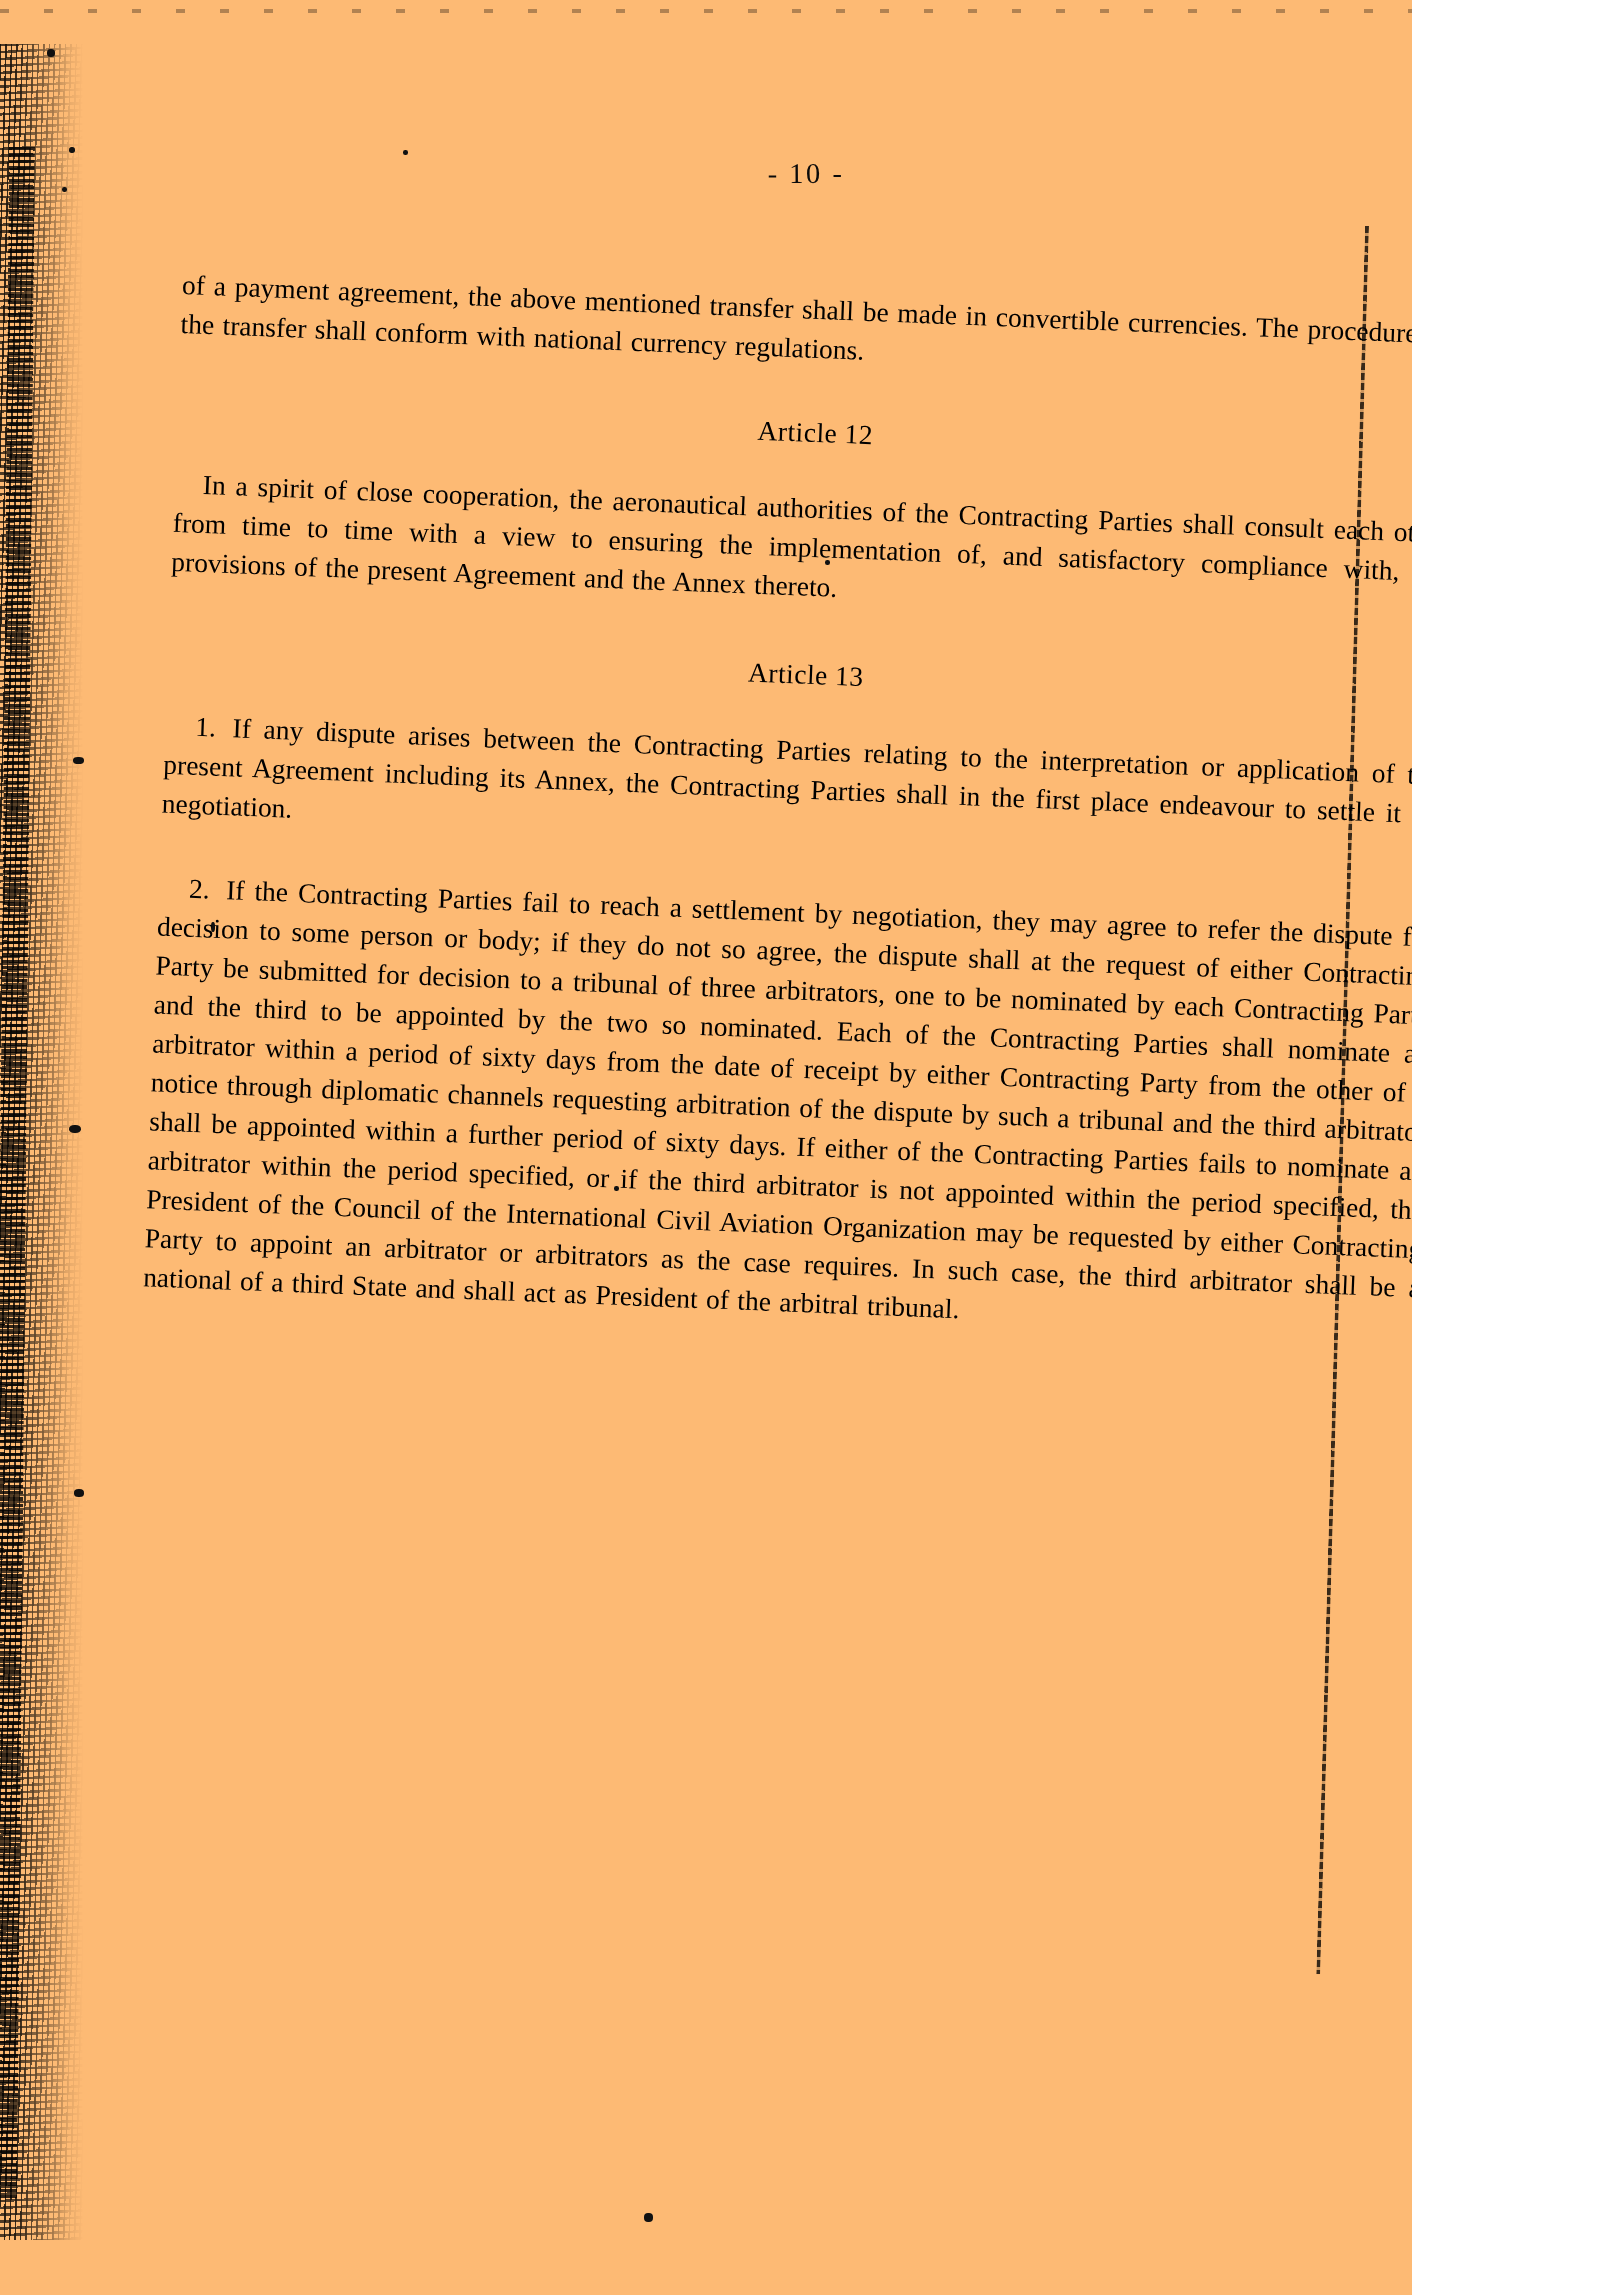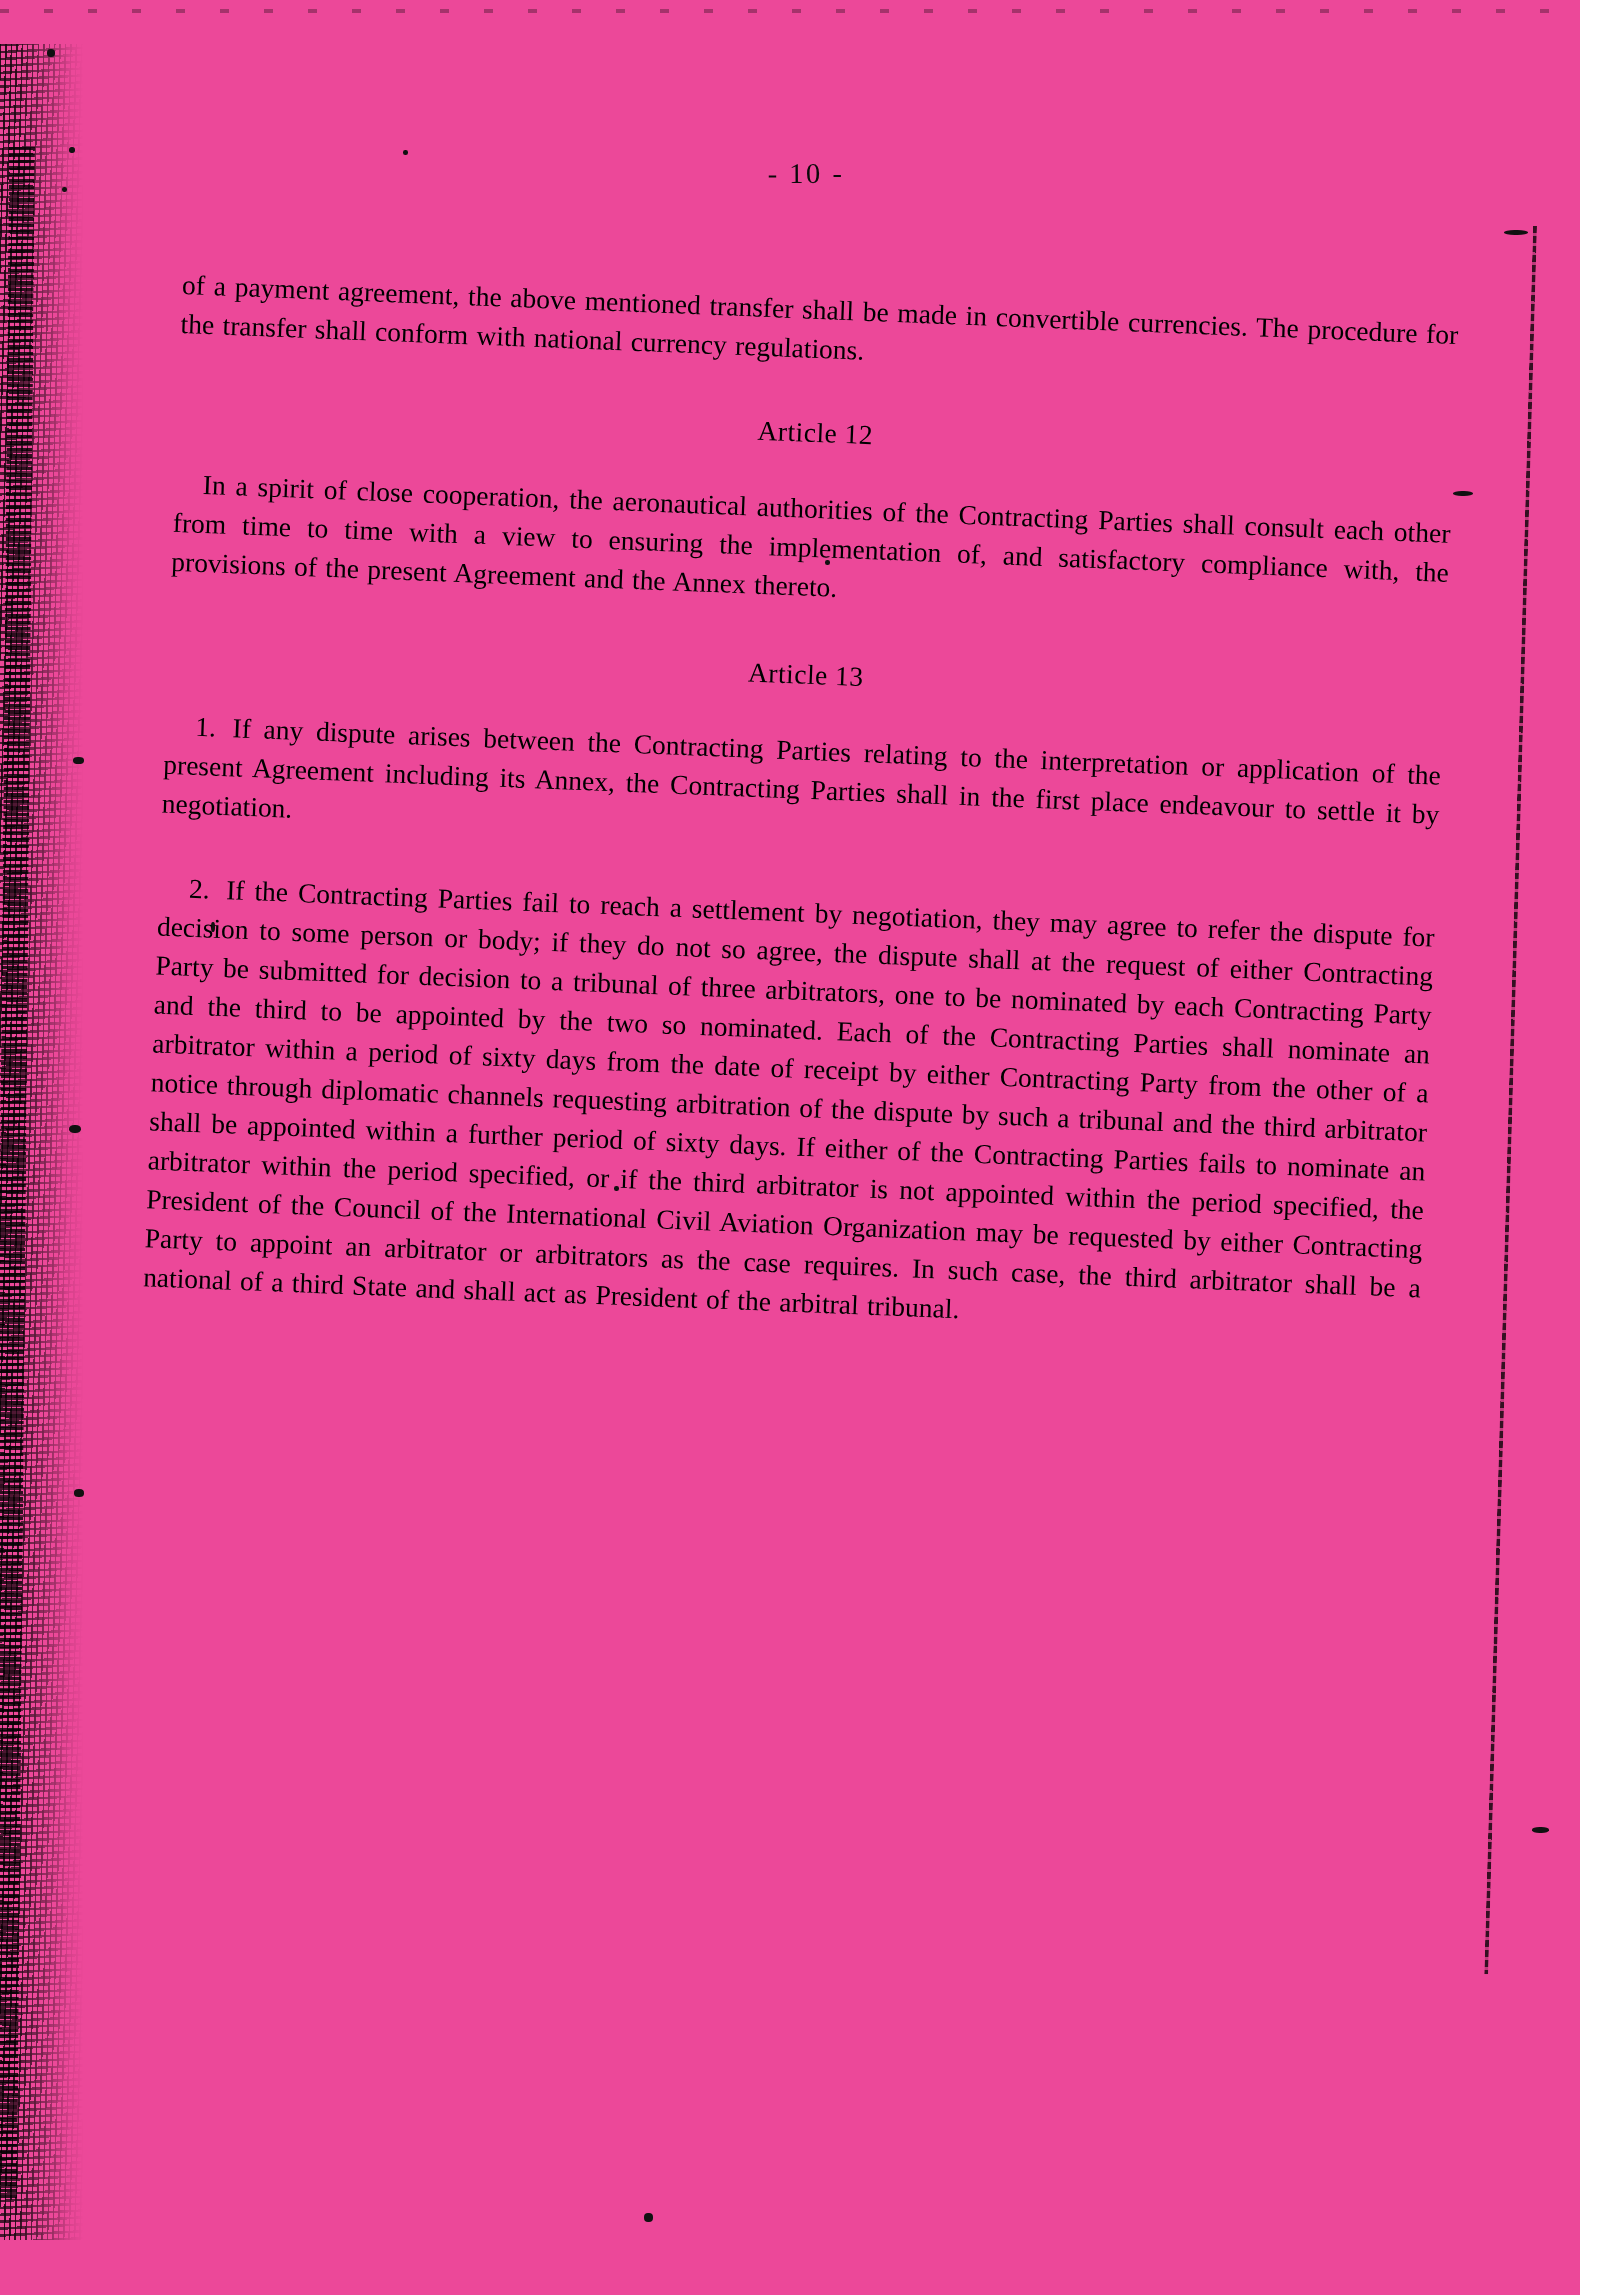--- a/index.html
+++ b/index.html
@@ -4,23 +4,23 @@
 <title>Scanned Treaty Page 10</title>
 <style>
   html, body {
     margin: 0;
     padding: 0;
     background: #ffffff;
   }
 
   #page {
     position: relative;
-    width: 1580px;
+    width: 1412px;
     height: 2295px;
-    background: #ec4899;
+    background: #fdba74;
     overflow: hidden;
     font-family: "Liberation Serif", "DejaVu Serif", serif;
     color: #0a0a0a;
   }
 
   
   .scan-noise-left {
     position: absolute;
     left: 0px;
     top: 44px;

